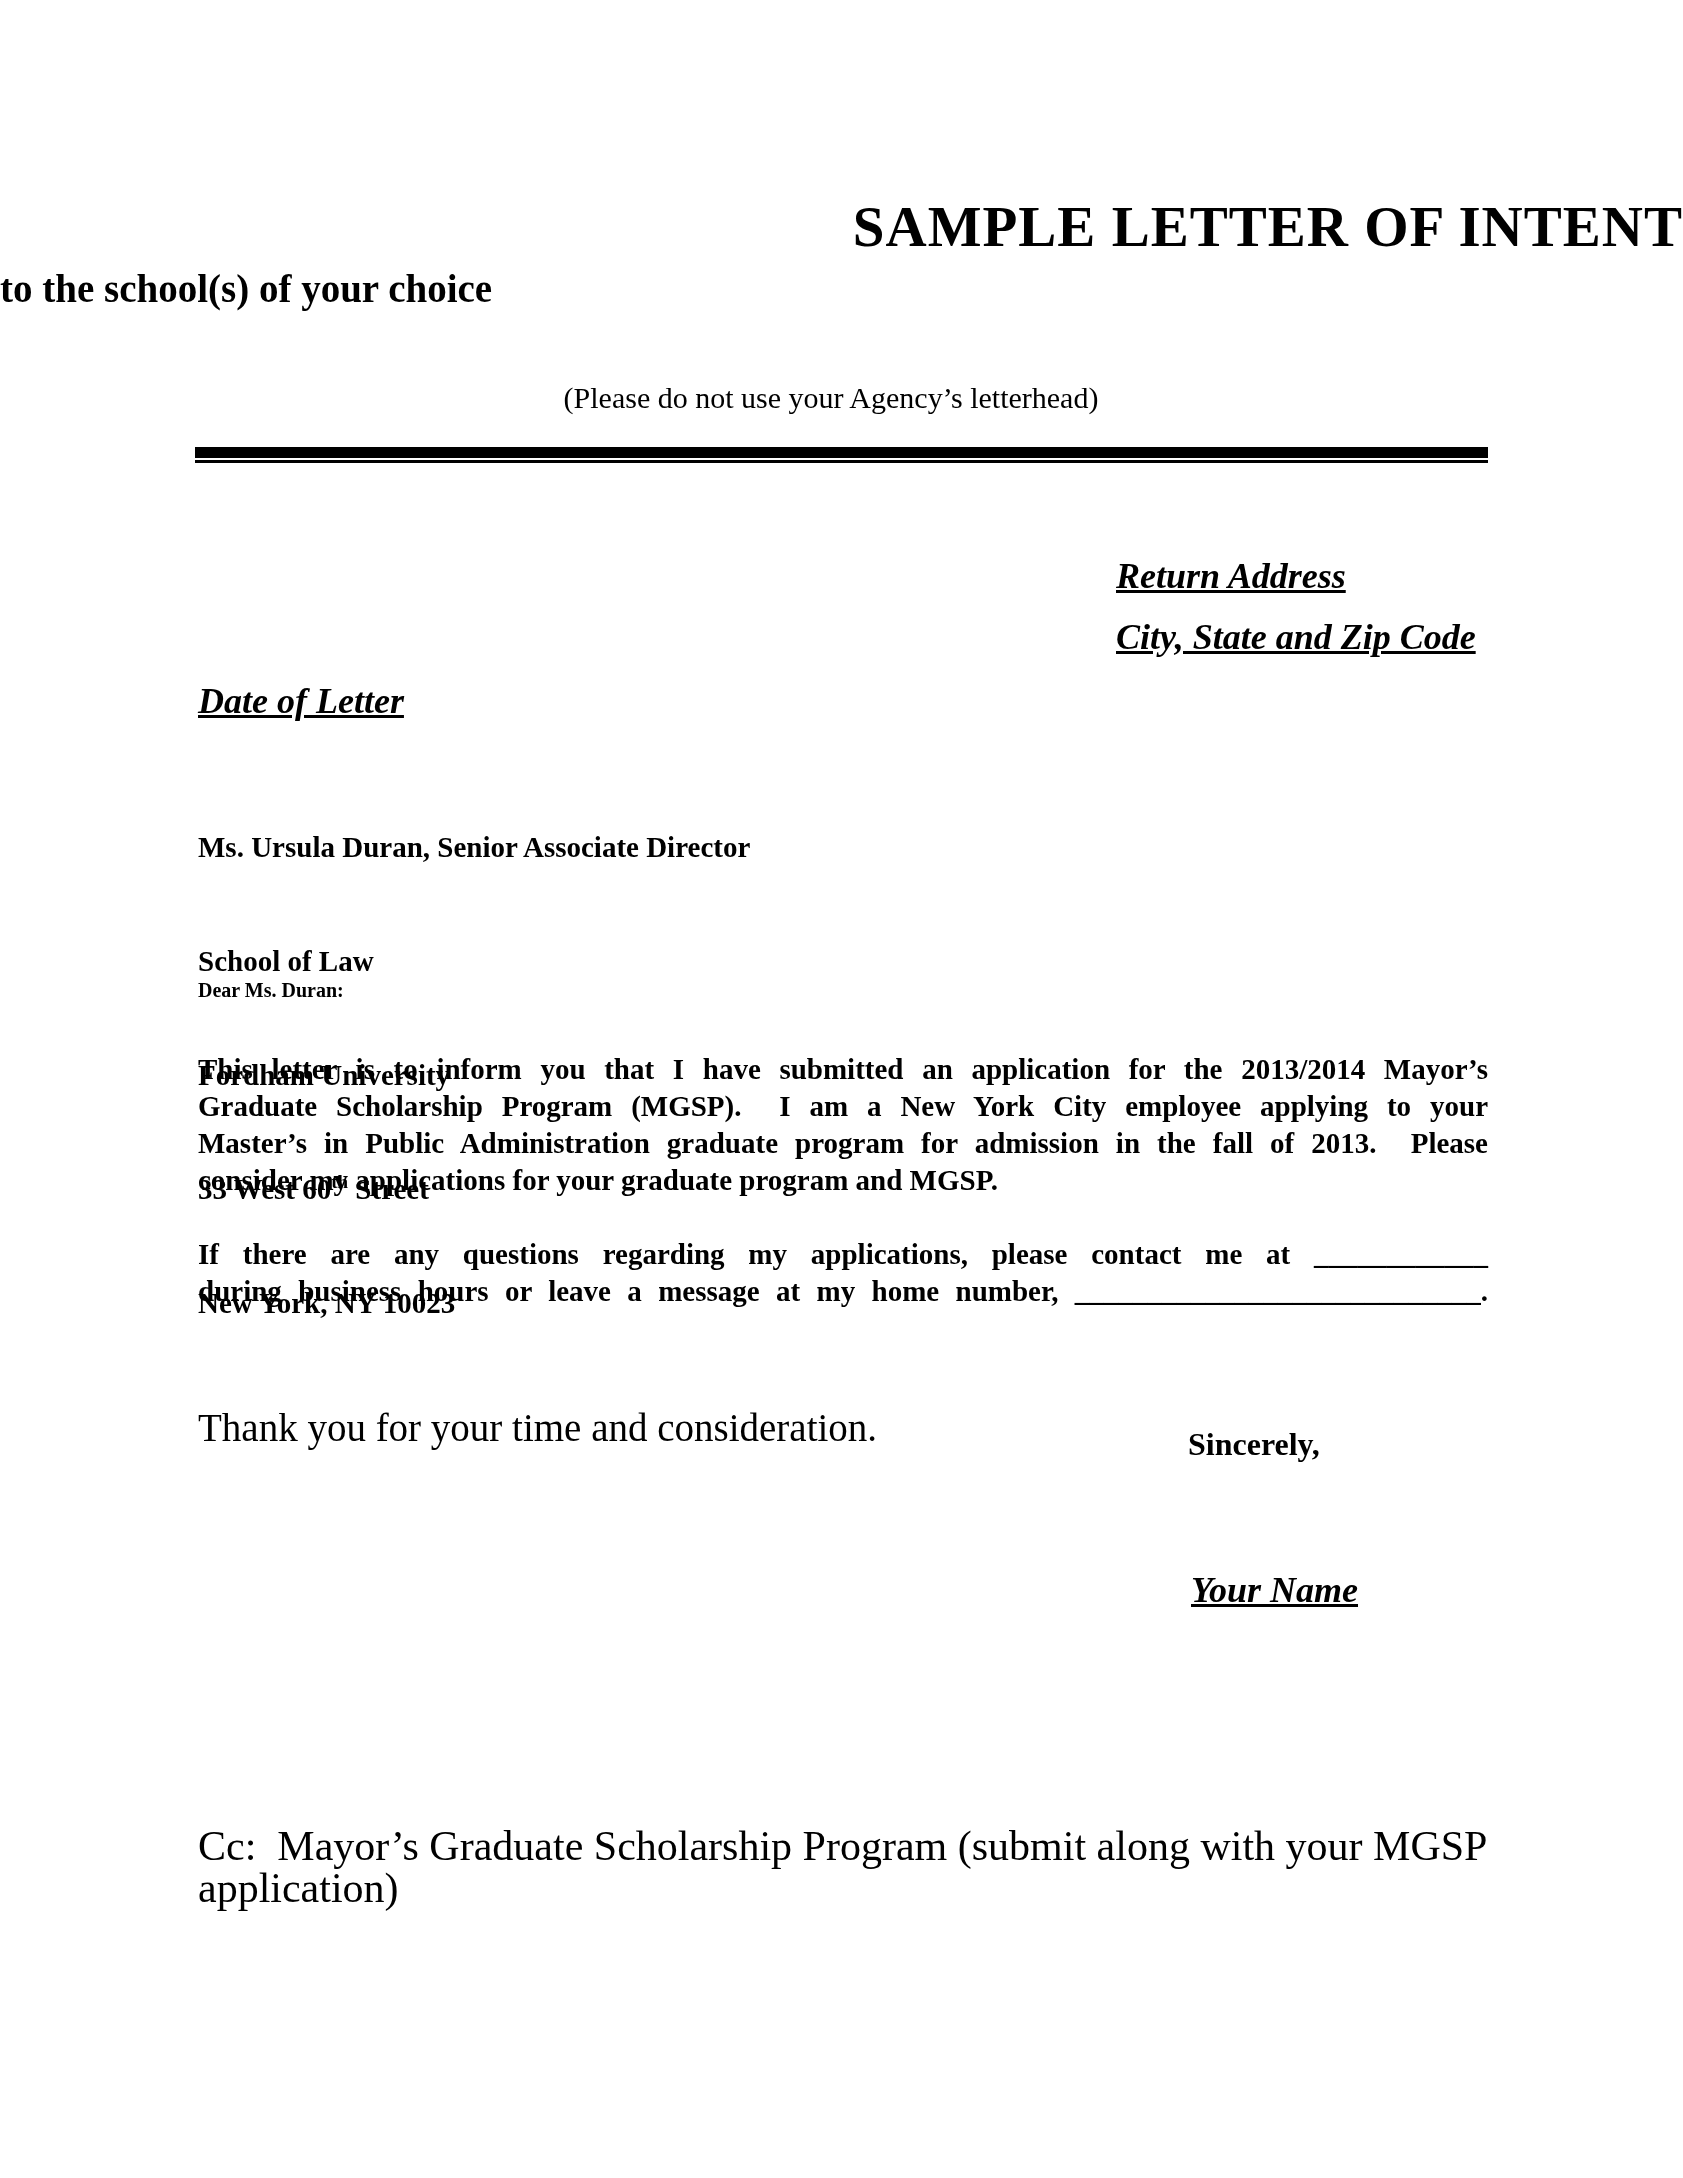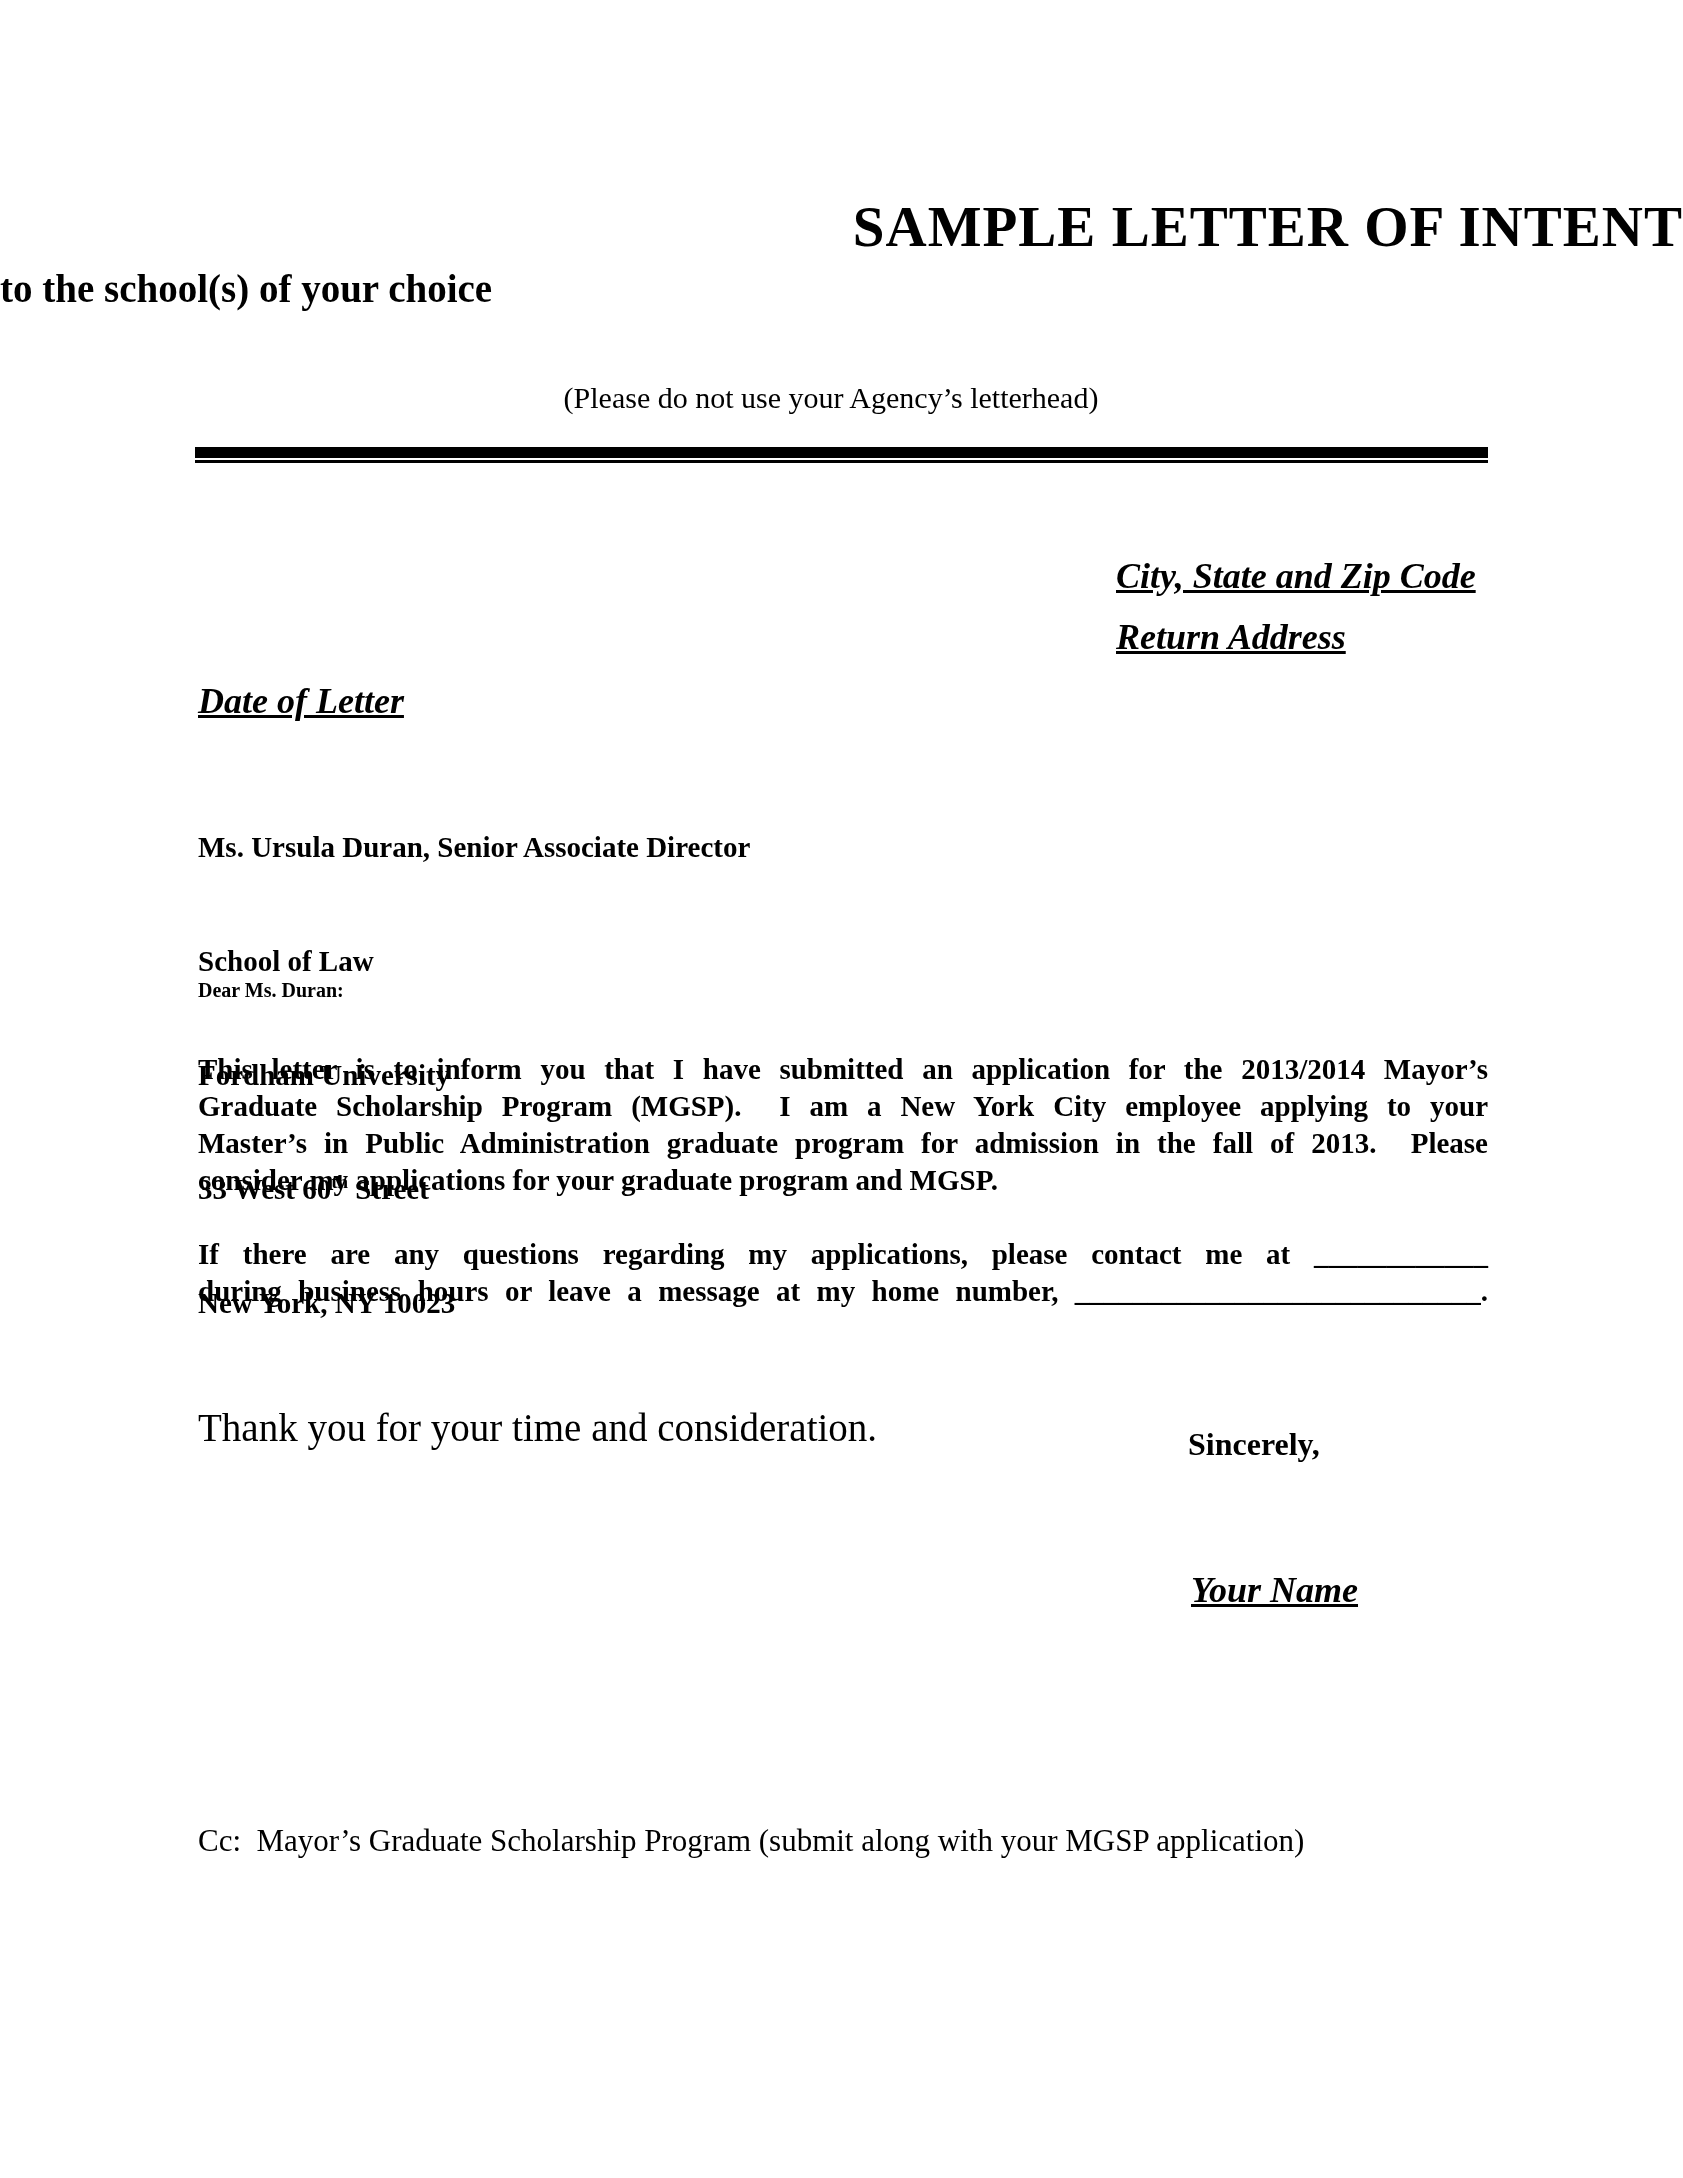--- a/index.html
+++ b/index.html
@@ -111,43 +111,43 @@
   .your-name {
     top: 1572px; left: 1191px;
     font-size: 36px; font-weight: bold; font-style: italic;
     text-decoration: underline;
     line-height: 1;
   }
 
   
   .cc-line {
     top: 1825px; left: 198px;
-    font-size: 31px; font-weight: normal;
+    font-size: 42px; font-weight: normal;
     line-height: 1;
     white-space: pre-wrap;
   }
 </style>
 </head>
 <body>
 
 <div class="sheet">
 
   <div class="abs title-line-1">SAMPLE LETTER OF INTENT</div>
   <div class="abs title-line-2">to the school(s) of your choice</div>
   <div class="abs letterhead-note">(Please do not use your Agency’s letterhead)</div>
 
   <div class="abs divider">
     <div class="rule-thick"></div>
     <div class="rule-gap"></div>
     <div class="rule-thin"></div>
   </div>
 
   <div class="abs return-address">
+    <div class="u">Return Address</div>
     <div class="u">City, State and Zip Code</div>
-    <div class="u">Return Address</div>
   </div>
 
   <div class="abs date-label">Date of Letter</div>
 
   <div class="abs recipient">
     <div>Ms. Ursula Duran, Senior Associate Director</div>
     <div>School of Law</div>
     <div>Fordham University</div>
     <div><span>33 West 60</span><sup>th</sup><span> Street</span></div>
     <div>New York, NY 10023</div>

